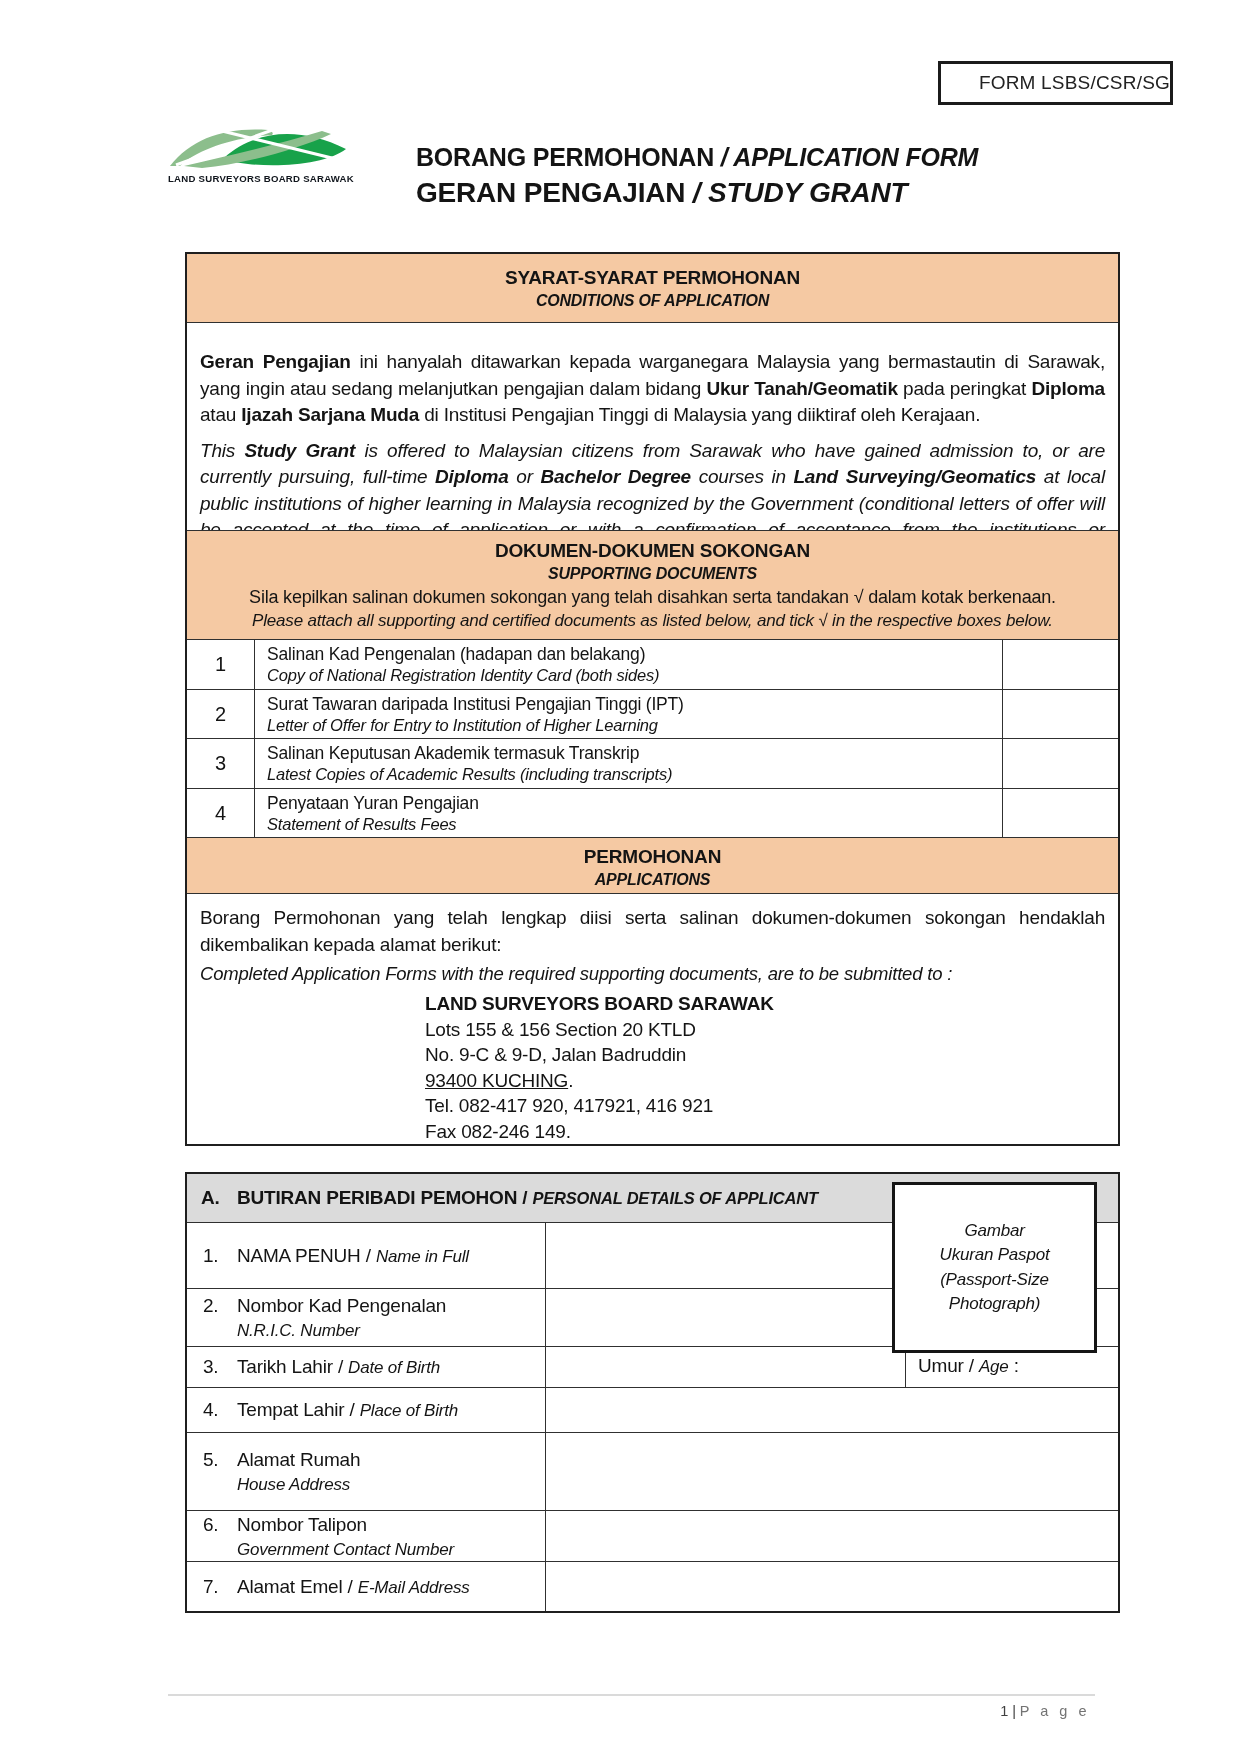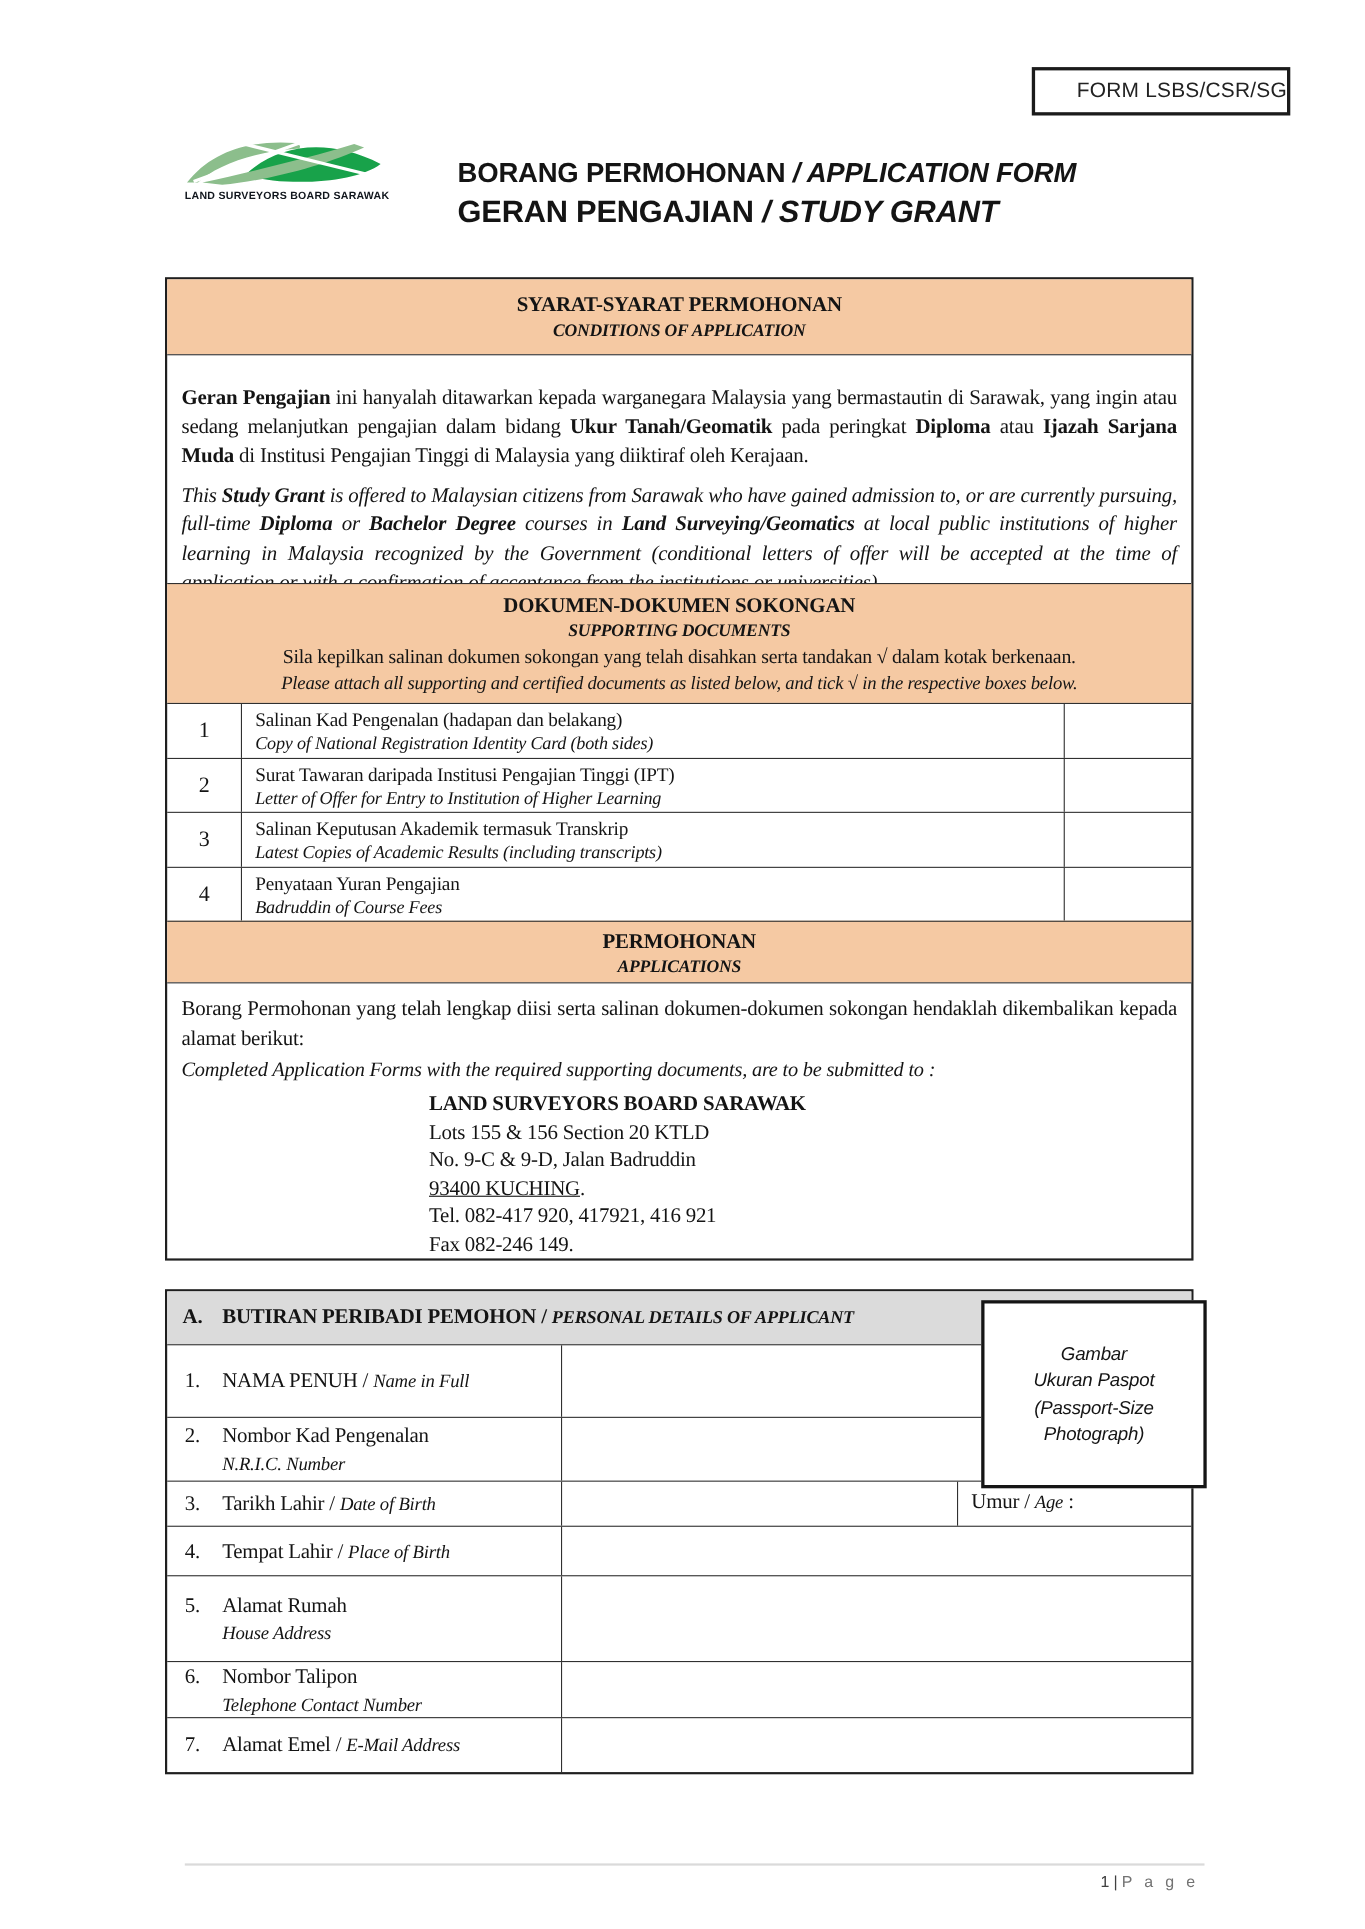--- a/index.html
+++ b/index.html
@@ -30,22 +30,22 @@
     color:#10151c; white-space:nowrap;
   }
 
   
   .titles { position:absolute; left:416px; top:141px; }
   .title1 { font-size:25px; font-weight:bold; line-height:33px; white-space:nowrap; }
   .title2 { font-size:28px; font-weight:bold; line-height:37px; white-space:nowrap; }
 
   
   .tbl {
-    position:absolute; left:150px; width:935px;
-    border:2px solid #1f1f1f; background:#fff;font-family:Liberation Serif, serif;
+    position:absolute; left:185px; width:935px;
+    border:2px solid #1f1f1f; background:#fff;
   }
   .main-tbl { top:252px; height:894px; display:flex; flex-direction:column; }
   .blk { border-top:1.5px solid #303030; }
   .blk:first-child { border-top:none; }
 
   .peach { background:#F5C9A3; text-align:center; }
   .hdr-my { font-size:19px; font-weight:bold; line-height:25px; }
   .hdr-en { font-size:16px; font-weight:bold; font-style:italic; line-height:22px; }
 
   .cond-hdr { height:70px; padding-top:11px; }
@@ -176,21 +176,21 @@
         <div class="doc-my">Salinan Keputusan Akademik termasuk Transkrip</div>
         <div class="doc-en">Latest Copies of Academic Results (including transcripts)</div>
       </div>
       <div class="doc-check"></div>
     </div>
 
     <div class="blk doc-row">
       <div class="doc-num">4</div>
       <div class="doc-text">
         <div class="doc-my">Penyataan Yuran Pengajian</div>
-        <div class="doc-en">Badruddin of Course Fees</div>
+        <div class="doc-en">Statement of Results Fees</div>
       </div>
       <div class="doc-check"></div>
     </div>
 
     <div class="blk peach app-hdr">
       <div class="hdr-my">PERMOHONAN</div>
       <div class="hdr-en">APPLICATIONS</div>
     </div>
 
     <div class="blk app-body">
@@ -280,21 +280,21 @@
       <div class="a-input"></div>
     </div>
 
     <div class="a-row h51">
       <div class="a-label">
         <div class="a-lbl-inner">
           <div class="l1">
               <span class="num">6.</span>
               <span><span>Nombor Talipon</span></span>
             </div>
-          <div class="l2">Telephone Contact Number</div>
+          <div class="l2">Government Contact Number</div>
         </div>
       </div>
       <div class="a-input"></div>
     </div>
 
     <div class="a-row h50">
       <div class="a-label">
         <div class="a-lbl-inner">
           <div class="l1">
               <span class="num">7.</span>

